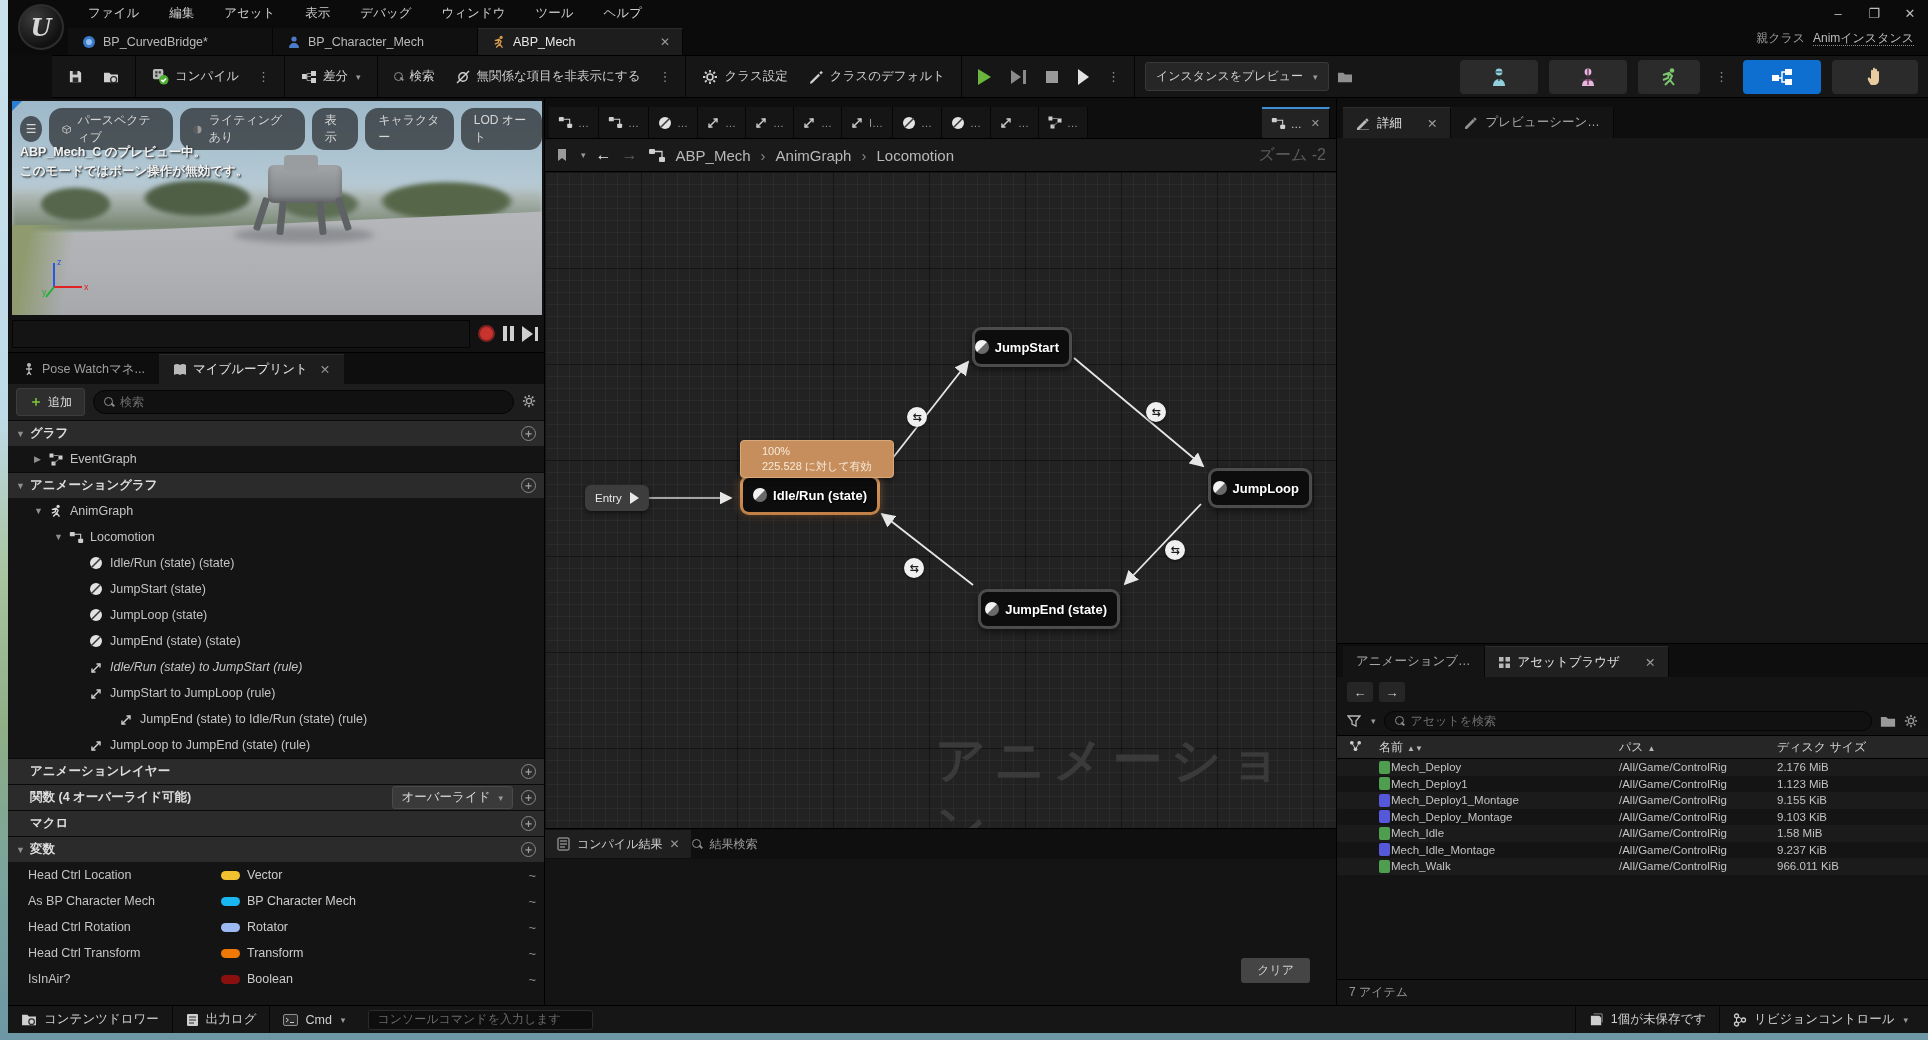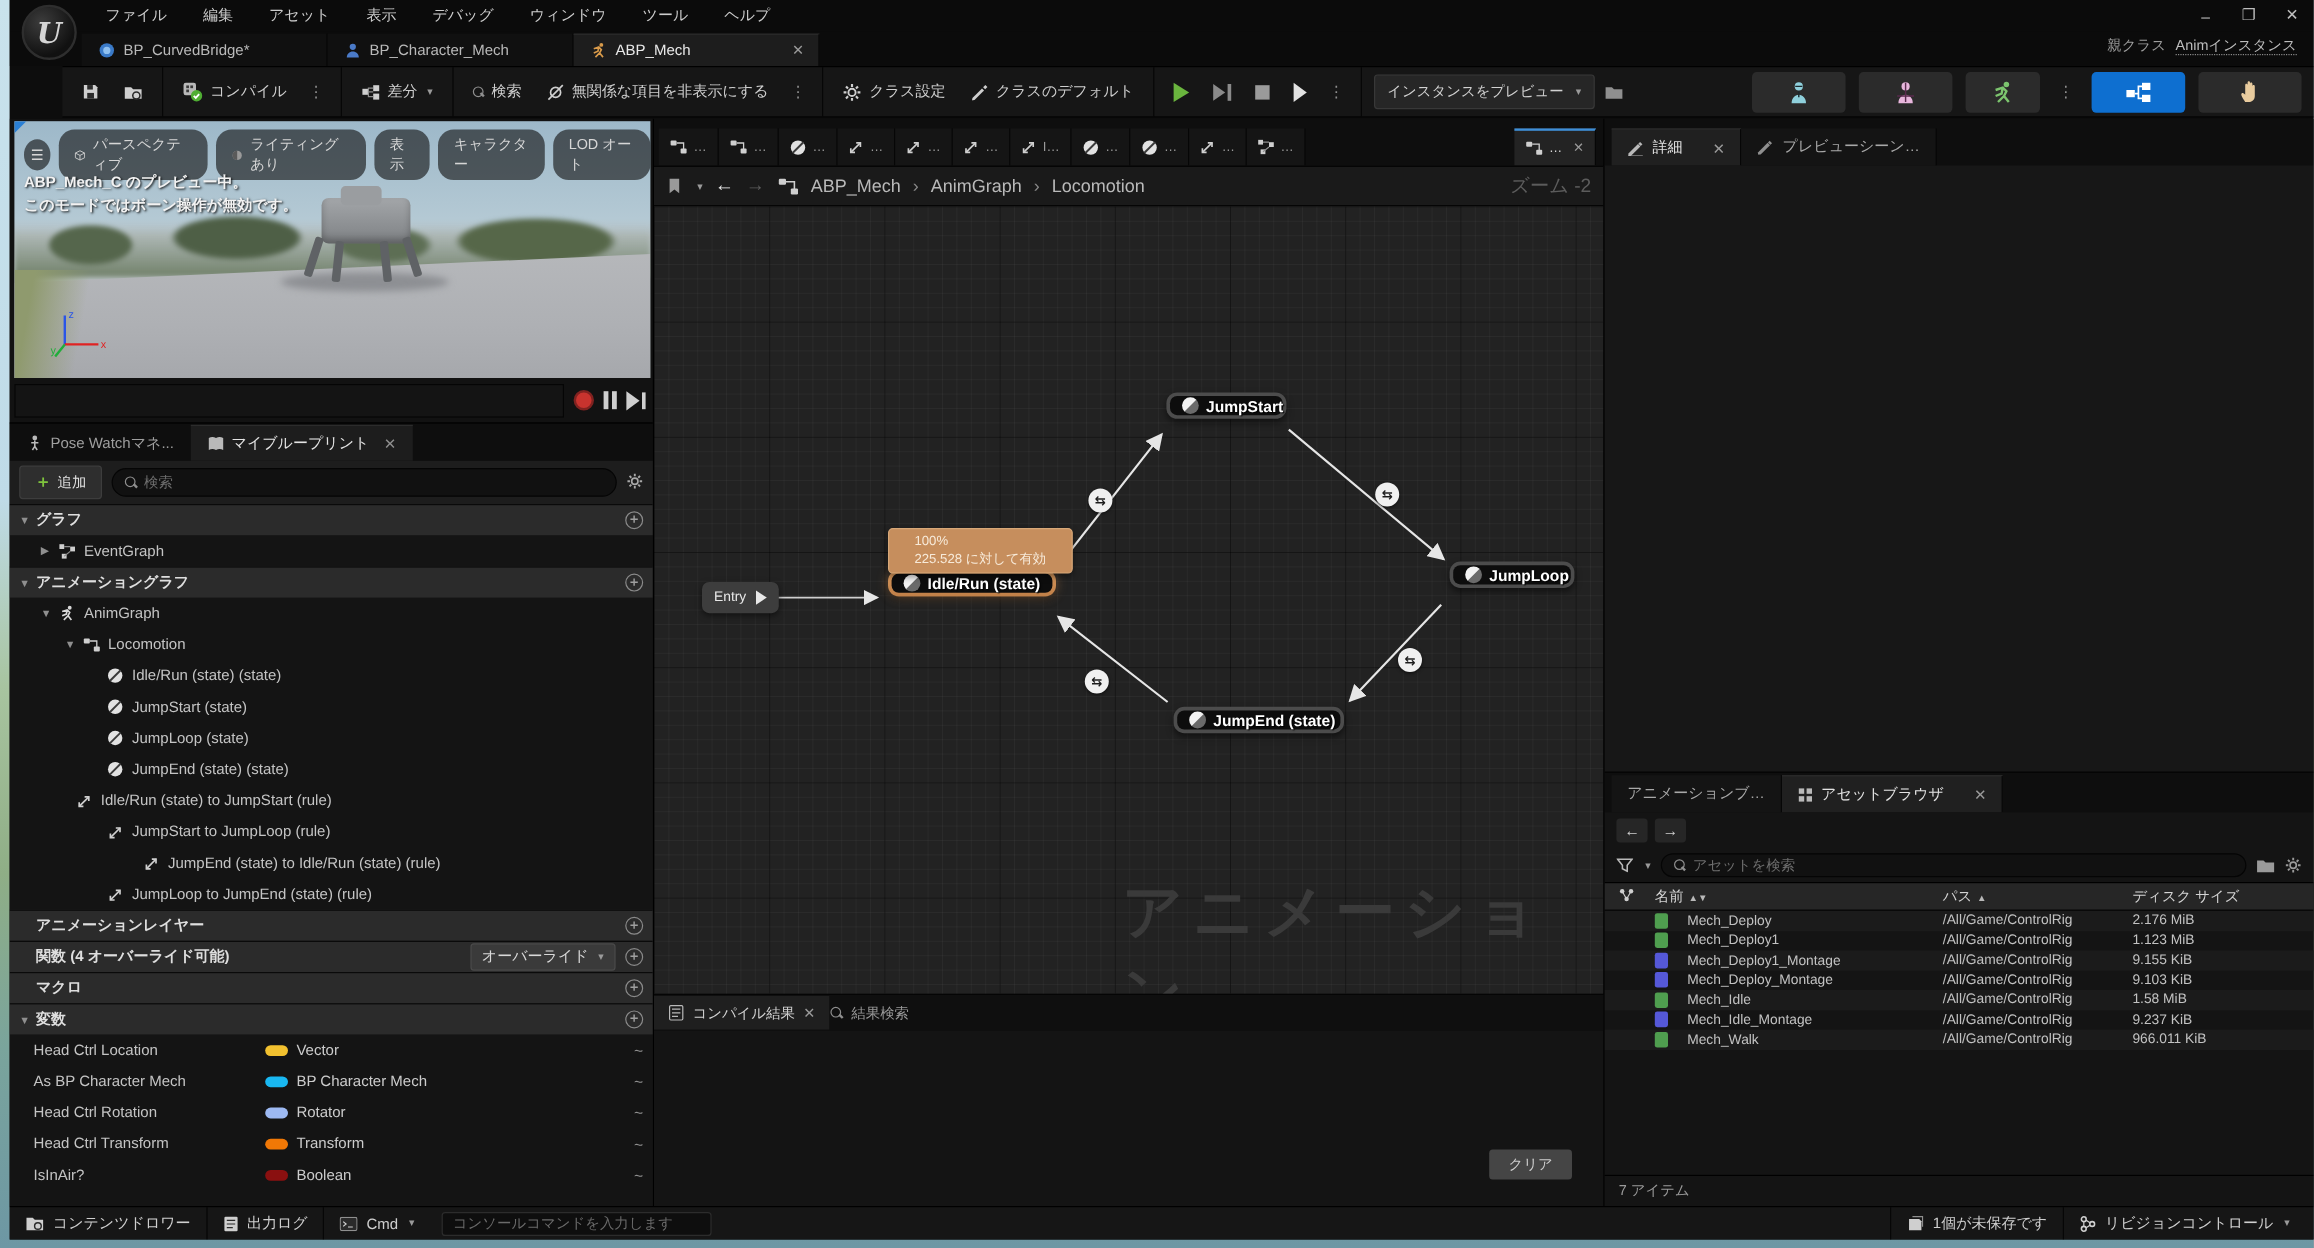--- a/index.html
+++ b/index.html
@@ -135,21 +135,21 @@
     background-image:
       linear-gradient(rgba(0,0,0,.5) 1px,transparent 1px),
       linear-gradient(90deg,rgba(0,0,0,.5) 1px,transparent 1px),
       linear-gradient(rgba(255,255,255,.035) 1px,transparent 1px),
       linear-gradient(90deg,rgba(255,255,255,.035) 1px,transparent 1px);
     background-size:96px 96px,96px 96px,12px 12px,12px 12px; }
   .watermark { position:absolute; left:390px; top:555px; font-size:50px; color:#3a3a3a; letter-spacing:8px; font-weight:bold; }
   .edges { position:absolute; inset:0; }
   .gnode { position:absolute; border-radius:9px; padding:3px; background:#4c4c4c; box-shadow:0 3px 6px rgba(0,0,0,.5); }
   .gnode.active { background:linear-gradient(180deg,#d89a5f,#c07f47); box-shadow:0 0 10px rgba(216,150,90,.45),0 3px 6px rgba(0,0,0,.5); }
-  .gnode-inner { background:#0d0d0d; border-radius:6px; height:16px; display:flex; align-items:center; gap:6px; padding:0 10px; }
+  .gnode-inner { background:#0d0d0d; border-radius:6px; height:34px; display:flex; align-items:center; gap:6px; padding:0 10px;justify-content:flex-end; }
   .gnode-label { color:#fff; font-weight:bold; font-size:13px; text-shadow:1px 1px 1px #000; white-space:nowrap; }
   .state-dot { width:14px; height:14px; border-radius:50%; background:linear-gradient(135deg,#f2f2f2 48%,#6a6a6a 52%); flex:none; }
   .entry-node { position:absolute; background:#3d3d3d; border-radius:6px; height:26px; display:flex; align-items:center; gap:8px; padding:0 10px; box-shadow:0 2px 5px rgba(0,0,0,.5); }
   .entry-label { color:#e8e8e8; font-size:11.5px; }
   .entry-tri { width:0; height:0; border-left:9px solid #e8e8e8; border-top:6px solid transparent; border-bottom:6px solid transparent; }
   .trans-circle { position:absolute; width:20px; height:20px; border-radius:50%; background:#f0f0f0; display:flex; align-items:center; justify-content:center; color:#1c1c1c; font-size:11px; font-weight:bold; box-shadow:0 1px 3px rgba(0,0,0,.6); }
   .gtooltip { position:absolute; left:195px; top:268px; background:#c68e5d; border:1px solid #d8a878; border-radius:4px; padding:3px 21px; color:#f7ead9; font-size:11px; line-height:1.35; box-shadow:0 2px 5px rgba(0,0,0,.4); }
 
   
   .compile { height:177px; border-top:1px solid #000; background:#141414; display:flex; flex-direction:column; }
@@ -170,21 +170,21 @@
   .navbtn { width:26px; height:20px; background:#262626; border-radius:3px; display:flex; align-items:center; justify-content:center; color:#cfcfcf; font-size:13px; }
   .filterrow { height:28px; display:flex; align-items:center; gap:8px; padding:0 10px; }
   .atable-head { height:24px; background:#262626; display:flex; align-items:center; color:#d4d4d4; border-top:1px solid #000; border-bottom:1px solid #000; }
   .col-ic { width:42px; padding-left:12px; }
   .col-name { width:240px; }
   .col-path { width:158px; }
   .col-size { flex:1; }
   .sort-g { font-size:8px; color:#b8b8b8; margin-left:4px; }
   .arow { height:16.5px; display:flex; align-items:center; color:#c2c2c2; font-size:11.5px; }
   .arow:nth-child(odd) { background:#1b1b1b; }
-  .arow .col-name { display:flex; align-items:flex-end; gap:16px; }
+  .arow .col-name { display:flex; align-items:center; gap:1px; }
   .doc-ic { width:11px; height:13px; border-radius:2px; flex:none; }
   .arow .col-ic { } 
   .browser-fill { flex:1; }
   .browser-status { height:26px; display:flex; align-items:center; padding:0 12px; color:#9a9a9a; border-top:1px solid #000; }
 
   
   .statusbar { position:absolute; left:0; right:0; bottom:0; height:28px; background:#161616; border-top:1px solid #000; display:flex; align-items:center; }
   .sb-item { display:flex; align-items:center; gap:7px; padding:0 13px; height:100%; border-right:1px solid #060606; color:#cfcfcf; font-size:12.5px; }
   .console-input { width:225px; height:20px; background:#0e0e0e; border:1px solid #2c2c2c; border-radius:3px; display:flex; align-items:center; padding:0 8px; color:#6a6a6a; margin-left:10px; }
   .sb-right { margin-left:auto; display:flex; height:100%; }
@@ -570,21 +570,21 @@
           <div class="trow" style="padding-left:66px;">
             <span class="arrow"></span>
             <span class="ticon">
               <svg width="14" height="14" viewBox="0 0 14 14">
                 <circle cx="7" cy="7" r="6" fill="#e2e2e2"></circle>
                 <path d="M2.5 11.5l9-9" stroke="#3a3a3a" stroke-width="1.6"></path>
               </svg>
             </span>
             <span>JumpEnd (state) (state)</span>
           </div>
-          <div class="trow" style="padding-left:40px;">
+          <div class="trow" style="padding-left:66px;font-style:italic;">
             <span class="arrow"></span>
             <span class="ticon">
               <svg width="13" height="13" viewBox="0 0 13 13">
                 <path d="M2 11L10 3" stroke="#cfcfcf" stroke-width="1.4"></path>
                 <path d="M6.5 3H10v3.5" stroke="#cfcfcf" fill="none" stroke-width="1.4"></path>
                 <path d="M2 7.5V11h3.5" stroke="#cfcfcf" fill="none" stroke-width="1.4"></path>
               </svg>
             </span>
             <span>Idle/Run (state) to JumpStart (rule)</span>
           </div>

